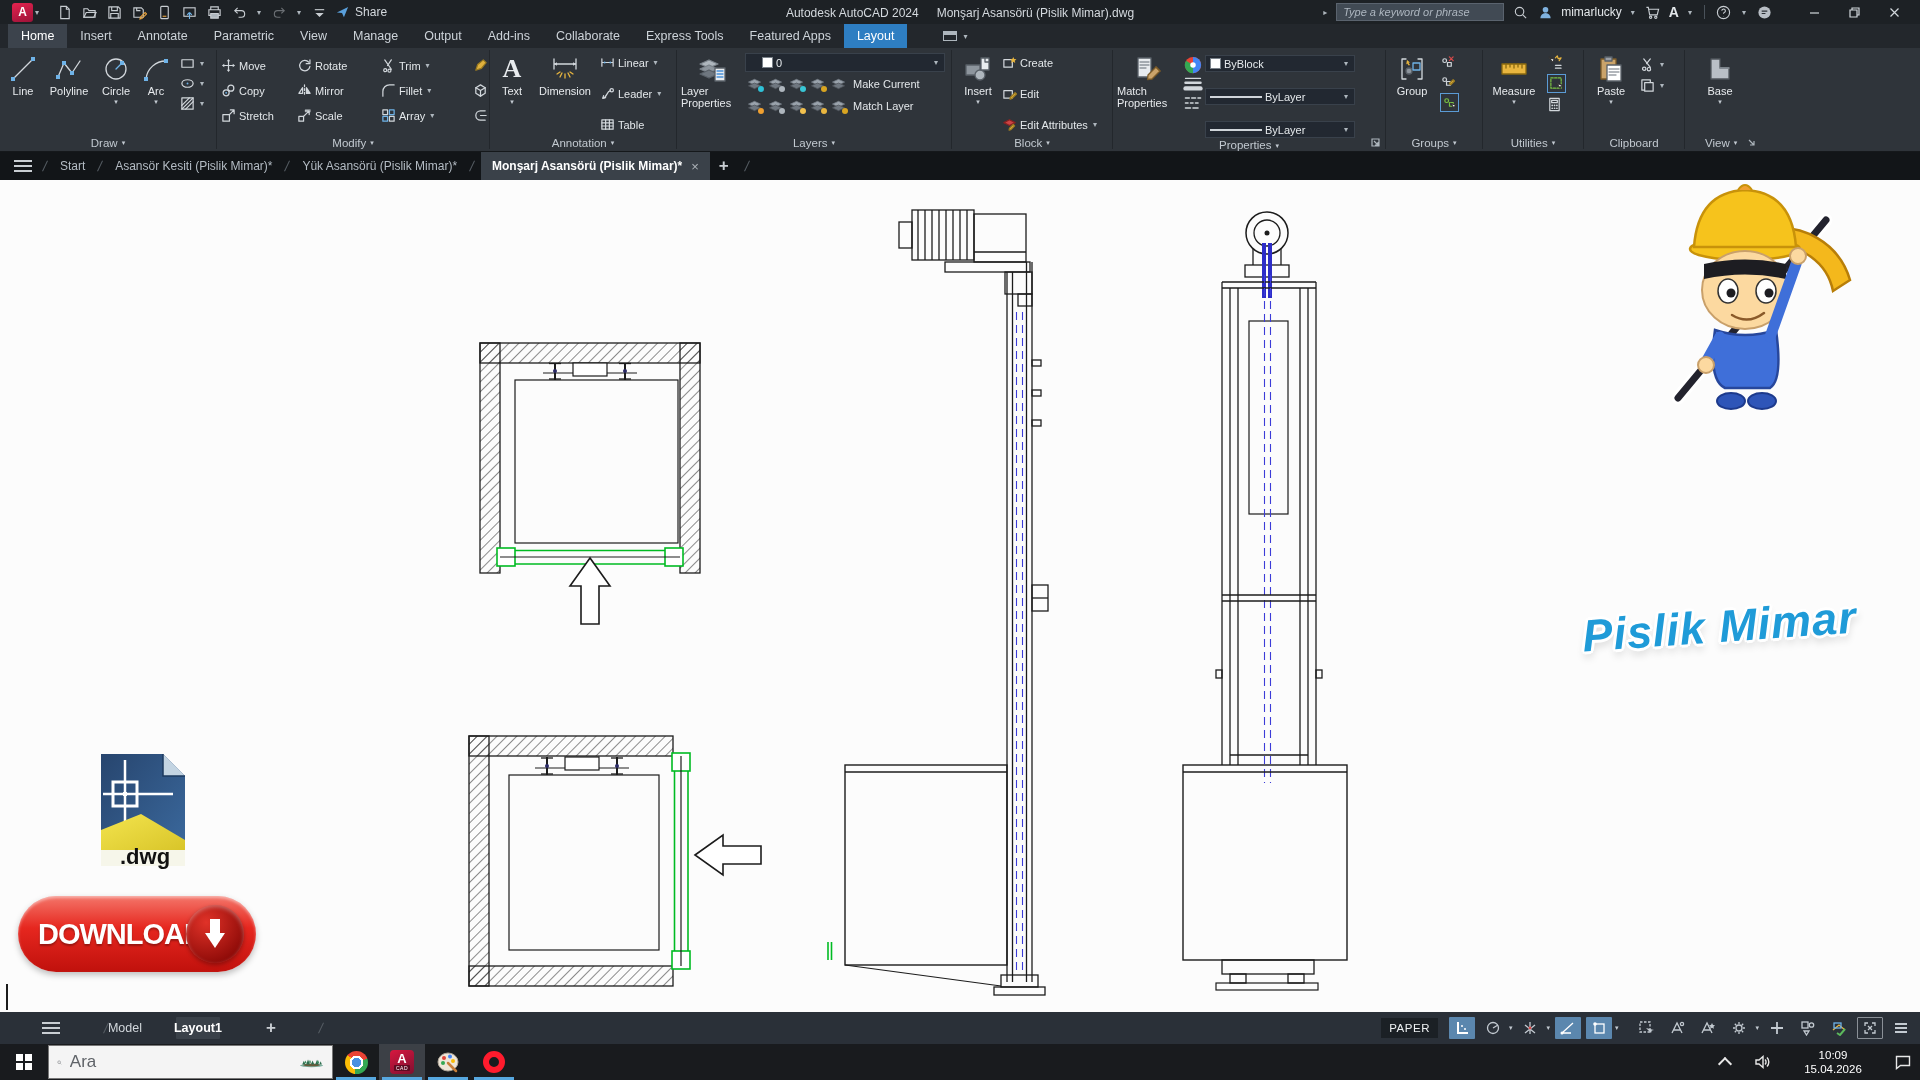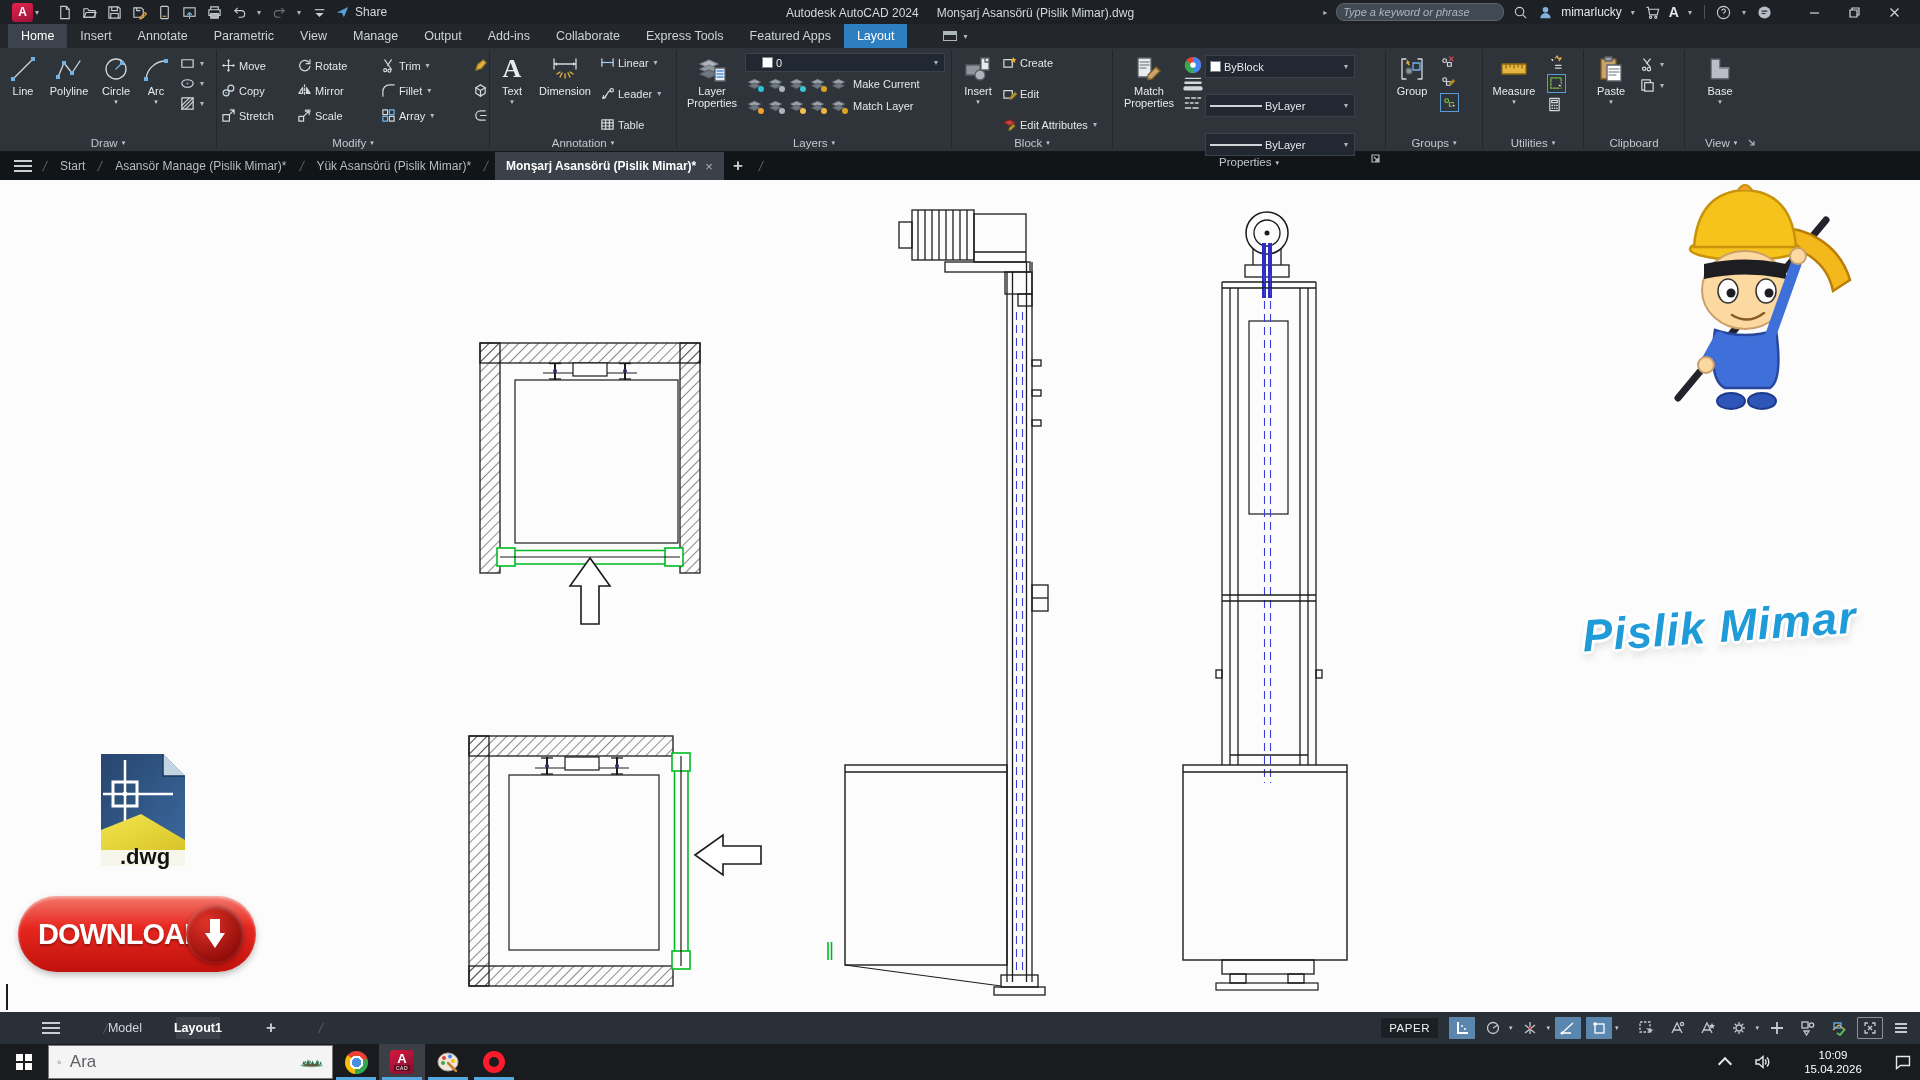--- a/index.html
+++ b/index.html
@@ -10,21 +10,21 @@
 #titlebar{position:absolute;top:0;left:0;right:0;height:24px;background:#1d2125;display:flex;align-items:center;padding:0 6px;z-index:40}
 .app-badge{width:21px;height:19px;border-radius:3px;background:linear-gradient(160deg,#e5234f,#9c1238);color:#fff;font-weight:bold;font-size:12px;display:flex;align-items:center;justify-content:center;margin-left:6px}
 .caret{font-size:8px;color:#aeb6bd;margin:0 2px}
 .qat{display:flex;align-items:center;gap:7px;margin-left:14px}
 .ti{width:18px;height:18px;display:flex;align-items:center;justify-content:center}
 .ti svg{width:15px;height:15px}
 .ti *{stroke:#c8cdd2;fill:none;stroke-width:1.2}
 .share{display:flex;align-items:center;gap:5px;color:#d4d9de;font-size:12px}
 .title-center{position:absolute;left:50%;top:1px;transform:translateX(-50%);height:24px;display:flex;align-items:center;gap:18px;color:#d4d9de;font-size:12px;white-space:nowrap}
 .tb-right{margin-left:auto;display:flex;align-items:center;gap:7px}
-.tb-search{width:168px;height:18px;background:#414a54;border:1px solid #5a636e;border-radius:8px;color:#dfe4e9;font-size:11px;font-style:italic;padding:0 6px;outline:none}
+.tb-search{width:168px;height:18px;background:#414a54;border:1px solid #5a636e;border-radius:0;color:#dfe4e9;font-size:11px;font-style:italic;padding:0 6px;outline:none}
 .tb-search::placeholder{color:#aeb7c0;font-style:italic}
 .uname{color:#e3e7ea;font-size:12px}
 .tb-sep{width:1px;height:14px;background:#4a525a;margin:0 3px}
 .winbtns{display:flex;margin-left:14px}
 .winbtn{width:40px;height:24px;display:flex;align-items:center;justify-content:center}
 .winbtn svg{width:11px;height:11px}
 .winbtn *{stroke:#d2d7dc;fill:none;stroke-width:1.2}
 
 
 #rtabs{position:absolute;top:24px;left:0;right:0;height:24px;background:#23272c;display:flex;align-items:stretch;padding-left:8px;z-index:39}
@@ -36,42 +36,42 @@
 
 
 #ribbon{position:absolute;top:48px;left:0;right:0;height:104px;background:#2f343a;display:flex;border-bottom:1px solid #15181b;z-index:38}
 .panel{display:flex;flex-direction:column;height:104px}
 .pbody{flex:1;display:flex;padding:3px 4px 0 4px;gap:2px}
 .plabel{height:19px;display:flex;align-items:center;justify-content:center;gap:4px;color:#c2c9d0;font-size:11.5px;position:relative}
 .psep{width:1px;background:#23272c;margin:2px 0}
 .bb{display:flex;flex-direction:column;align-items:center;padding-top:3px;gap:1px}
 .bb .bi{width:30px;height:30px;display:flex;align-items:center;justify-content:center}
 .bb .bi svg{width:28px;height:28px}
-.blbl{font-size:11px;color:#e7eaed;text-align:center;line-height:12px}
+.blbl{font-size:11px;color:#e7eaed;line-height:12px}
 .vmini{font-size:7px;color:#c3cad1;line-height:7px}
 .mi *{stroke:#d2d7dc;fill:none;stroke-width:1.3;stroke-linecap:round;stroke-linejoin:round}
 .minicol{display:flex;flex-direction:column;justify-content:flex-start;gap:5px;padding:5px 2px 0 4px}
 .sbtn{display:flex;align-items:center;gap:3px}
 .sbtn svg{width:15px;height:15px}
 .sbtn .lbl{font-size:11px;color:#e3e7ea;white-space:nowrap}
 .mgrid{display:grid;grid-template-columns:76px 84px 92px 20px;grid-auto-rows:25px;align-items:center;padding-top:2px}
 .acol{display:flex;flex-direction:column;gap:16px;padding-top:4px}
 .field{background:#222831;border:1px solid #39414b;display:flex;align-items:center;gap:3px;padding:0 4px;height:19px}
 .field .sw{width:11px;height:11px;background:#fff;border:1px solid #7a828a}
 .field .val{font-size:11px;color:#e6eaed}
 .spring{flex:1}
 .lrow{display:flex;align-items:center;gap:2px;height:21px}
 .lrow .lico{position:relative;width:19px;height:17px;display:flex;align-items:center;justify-content:center}
 .lrow svg{width:15px;height:15px}
 .badge{position:absolute;right:0;bottom:0;width:6px;height:6px;border-radius:50%}
 .lrow .txt{font-size:11px;color:#e3e7ea;margin-left:3px;white-space:nowrap}
 .launcher{position:absolute;right:5px;bottom:3px}
 .launcher svg{width:9px;height:9px}
 .launcher *{stroke:#aeb6bd;fill:none;stroke-width:1.2}
-.pfield{width:150px;height:23px}
+.pfield{width:150px;height:17px}
 .pline{width:52px;border-top:2px solid #cfd4d9}
 
 
 #doctabs{position:absolute;top:152px;left:0;right:0;height:28px;background:#121518;display:flex;align-items:center;padding-left:10px;z-index:37}
 .menu-ico{width:18px;height:12px;border-top:2px solid #c9ced3;border-bottom:2px solid #c9ced3;position:relative;margin:0 4px}
 .menu-ico::after{content:"";position:absolute;left:0;right:0;top:3px;border-top:2px solid #c9ced3}
 .slash{color:#565d64;font-size:14px;margin:0 7px;transform:skewX(-12deg)}
 .dtab{color:#b4bcc4;font-size:12px;padding:0 6px;white-space:nowrap}
 .dtab.active{height:28px;display:flex;align-items:center;gap:9px;background:#3a4149;color:#fff;font-weight:bold;padding:0 11px}
 .dtab .x{color:#aeb4ba;font-weight:normal;font-size:13px}
@@ -884,21 +884,21 @@
             </svg></span>
       </div>
     </div>
   </section>
 
   <nav id="doctabs">
     <span class="menu-ico"></span>
     <span class="slash">/</span>
     <span class="dtab">Start</span>
     <span class="slash">/</span>
-    <span class="dtab">Asansör Manage (Pislik Mimar)*</span>
+    <span class="dtab">Asansör Kesiti (Pislik Mimar)*</span>
     <span class="slash">/</span>
     <span class="dtab">Yük Asansörü (Pislik Mimar)*</span>
     <span class="slash">/</span>
     <span class="dtab active">
       <span>Monşarj Asansörü (Pislik Mimar)*</span>
       <span class="x">×</span>
     </span>
     <span class="plus">+</span>
     <span class="slash">/</span>
   </nav>

